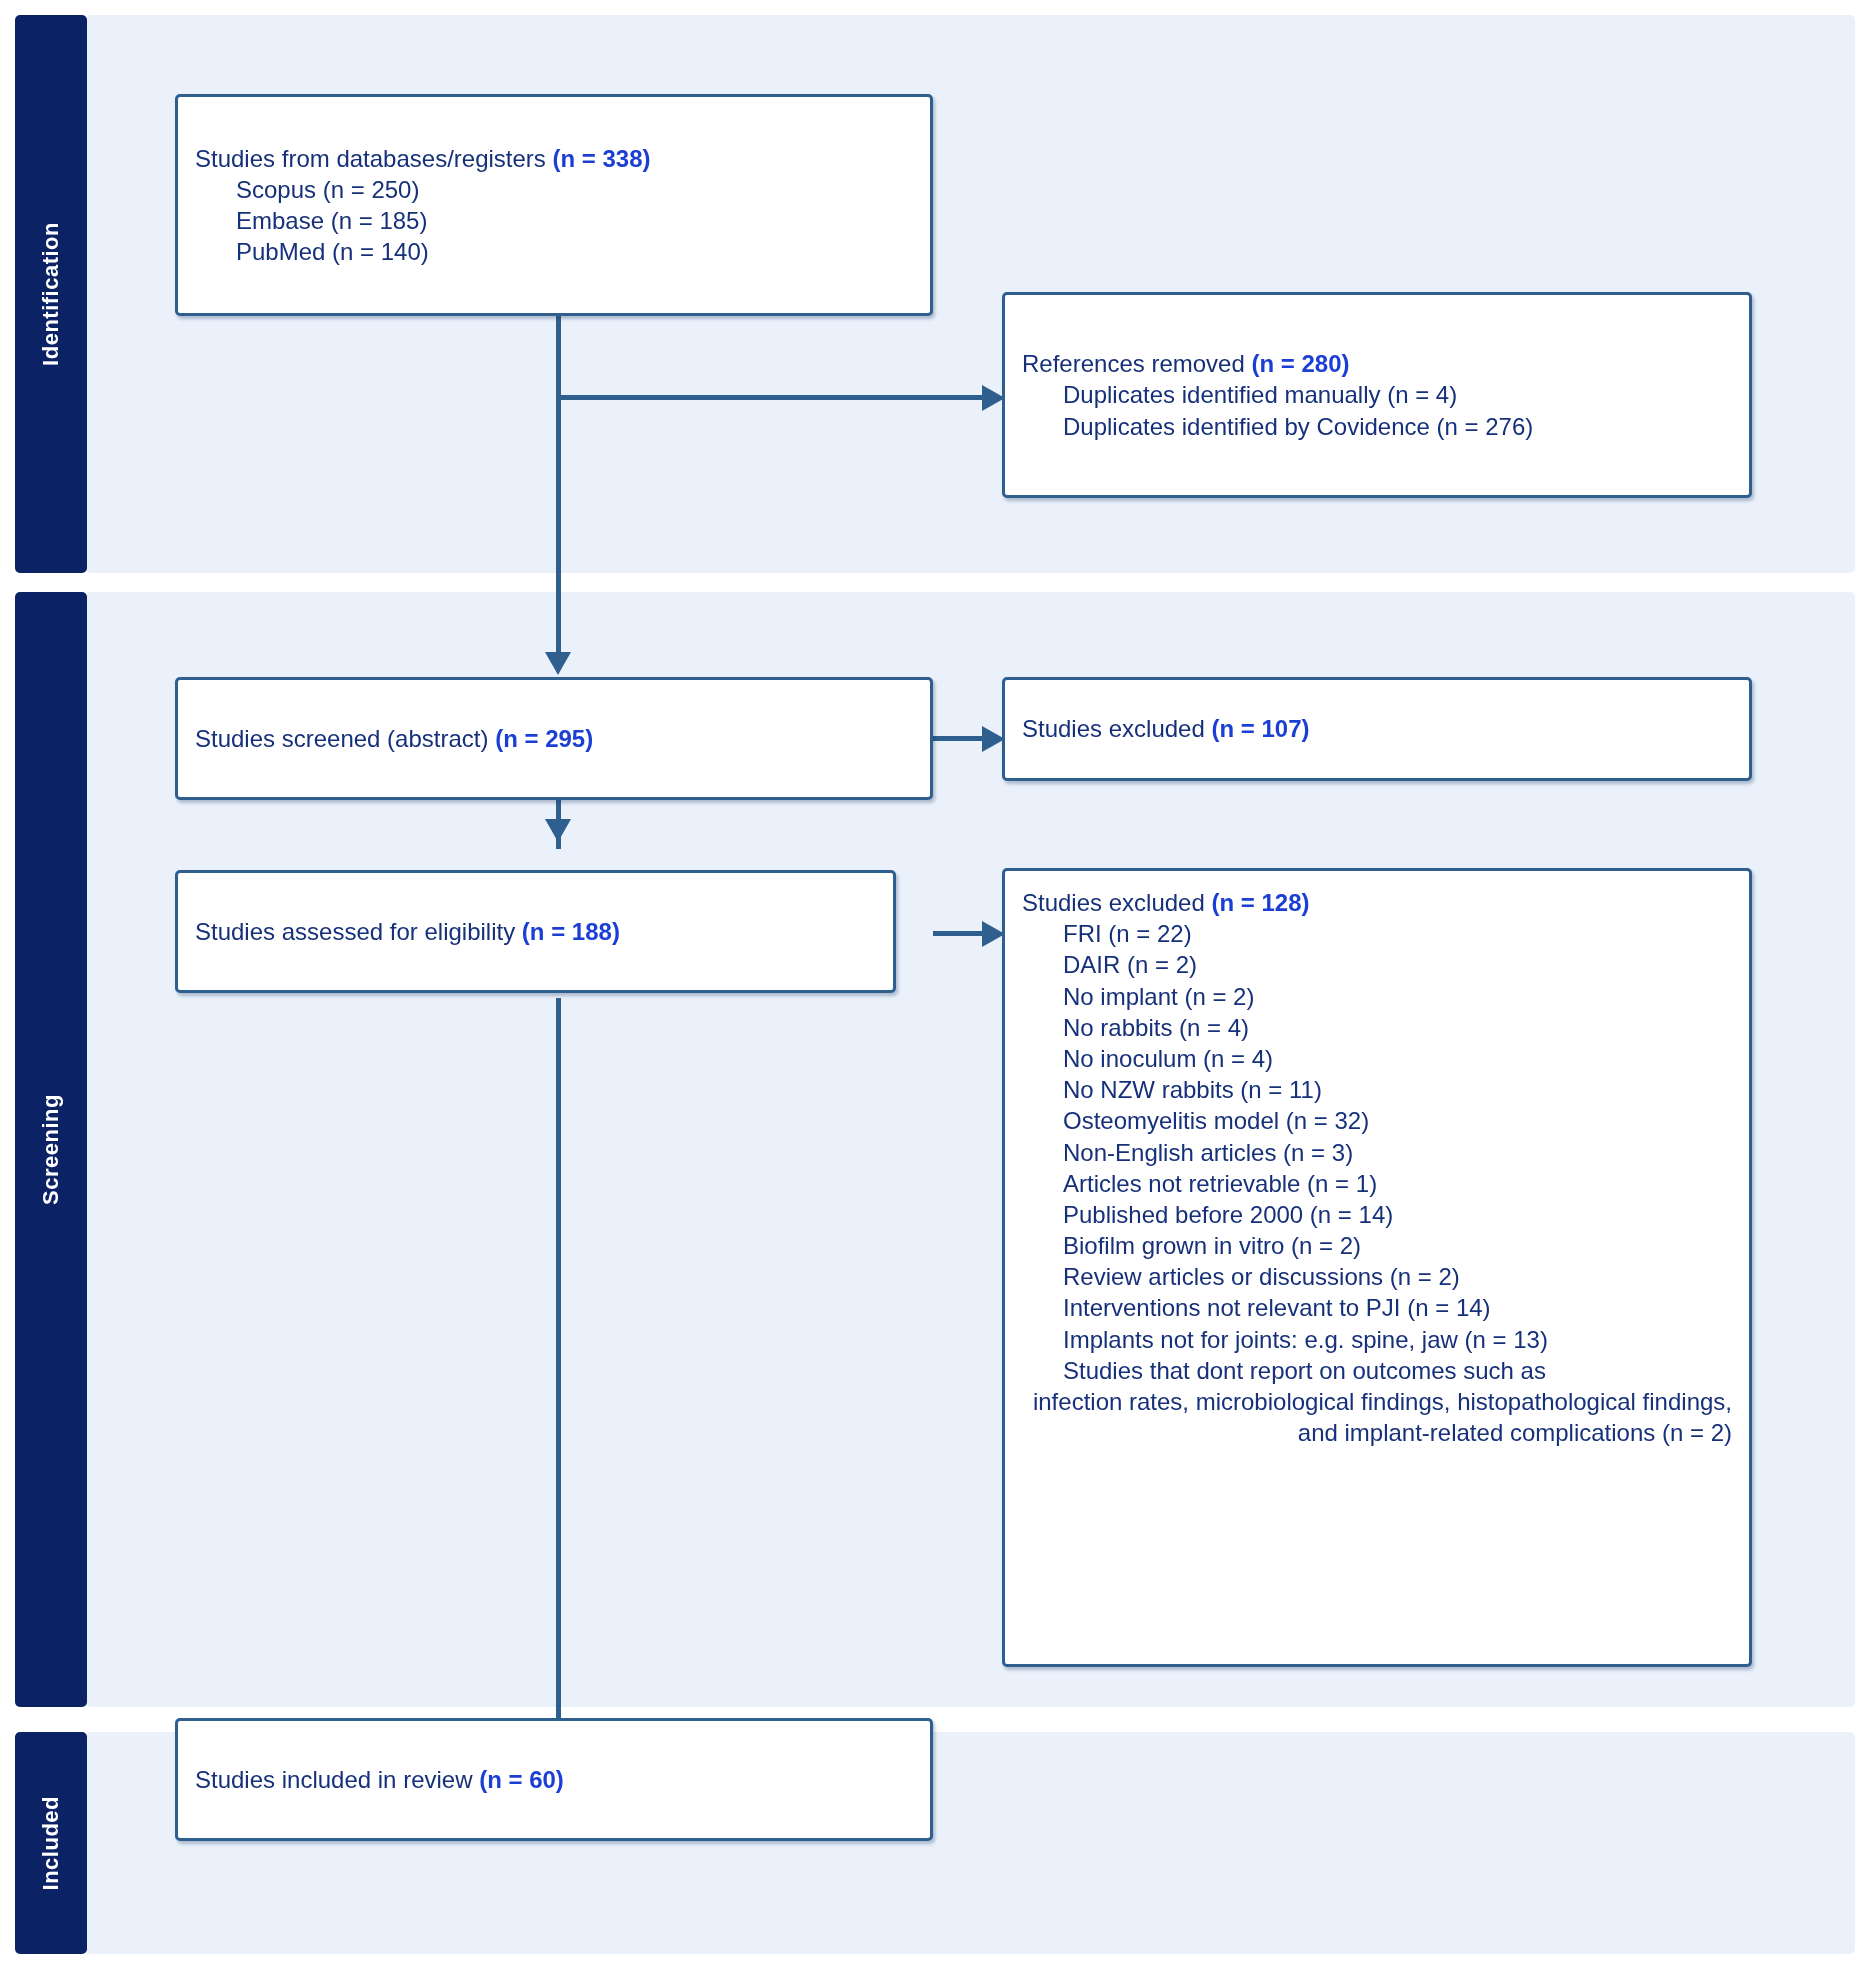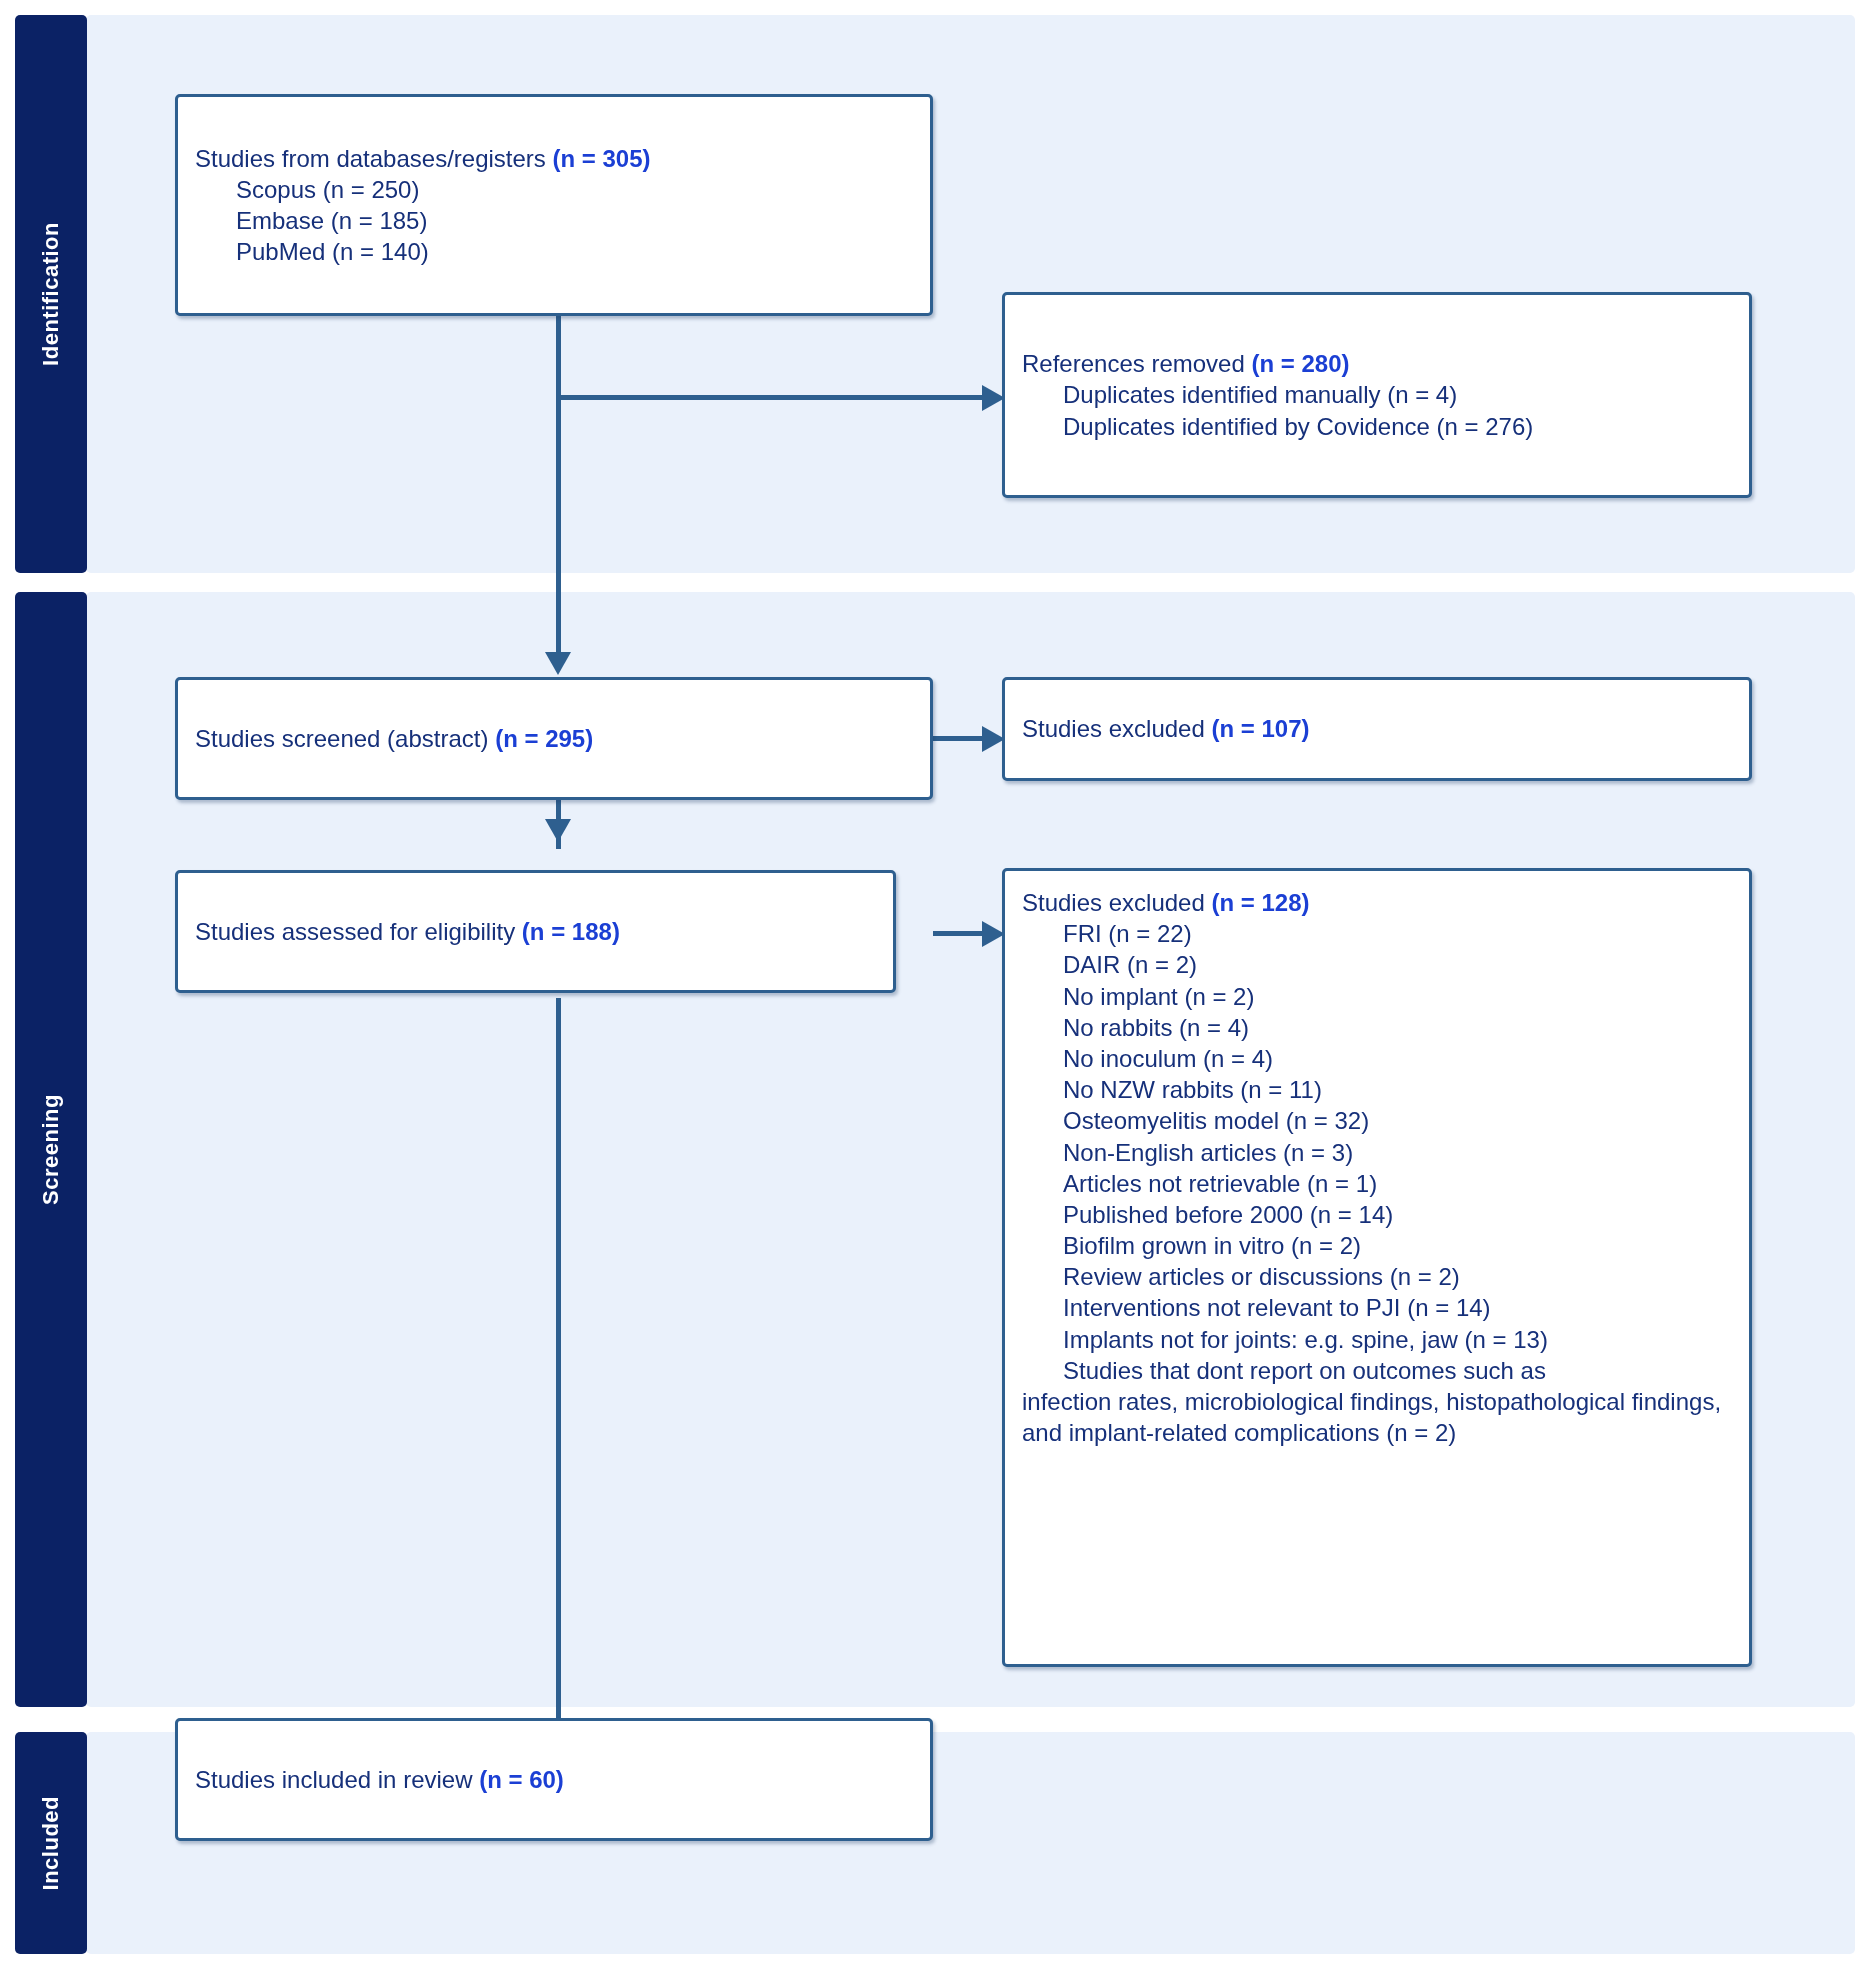--- a/index.html
+++ b/index.html
@@ -62,21 +62,21 @@
     box-sizing: border-box;
   }
   .fline {
     font-size: 24px;
     line-height: 1.30;
     color: #16307a;
     white-space: nowrap;
   }
   .fline.wrap { white-space: normal; }
   .fline.sub  { padding-left: 41px; }
-  .fline.cont { padding-left: 0; }
+  .fline.cont { padding-left: 0; text-align: right; }
   .nval { color: #1b3fd4; font-weight: bold; }
 
   
   .vline, .hline {
     position: absolute;
     background: #2e5f8f;
   }
   .arrow-down {
     position: absolute;
     width: 0; height: 0;
@@ -126,21 +126,21 @@
   <div class="hline" style="left:933px; top:931px; width:54px; height:5.4px;"></div>
   <div class="arrow-right" style="left:982px; top:921px;"></div>
 
   <div class="vline" style="left:556px; top:998px; width:5.4px; height:775px;"></div>
   <div class="arrow-down" style="left:545px; top:1768px;"></div>
 
   <div class="fbox" style="left:175px; top:94px; width:758px; height:222px;">
     <div class="inner">
       <div class="fline">
         <span>Studies from databases/registers</span>
-         <span class="nval">(n = 305)</span>
+         <span class="nval">(n = 338)</span>
       </div>
       <div class="fline sub">Scopus (n = 250)</div>
       <div class="fline sub">Embase (n = 185)</div>
       <div class="fline sub">PubMed (n = 140)</div>
     </div>
   </div>
 
   <div class="fbox" style="left:1002px; top:292px; width:750px; height:206px;align-items:center;">
     <div class="inner">
       <div class="fline">

